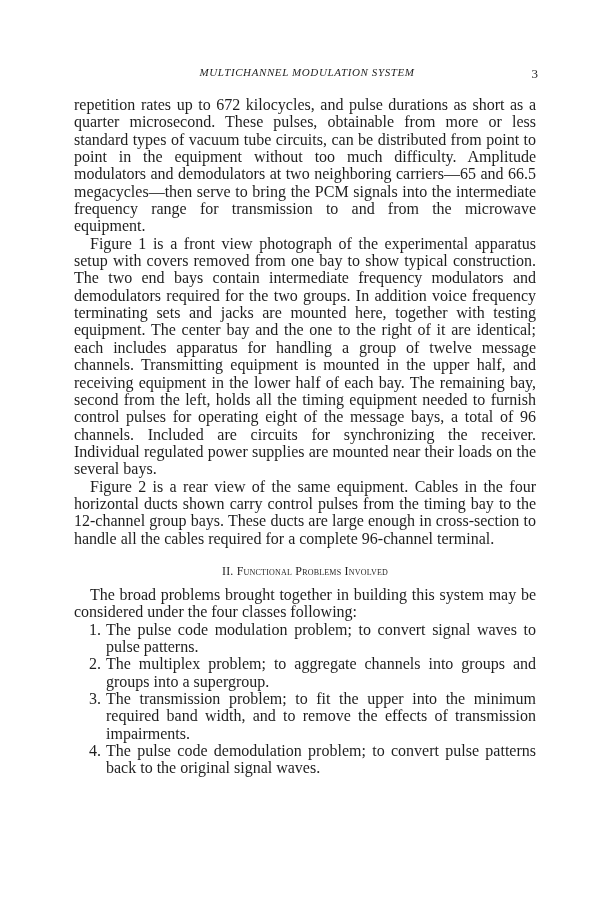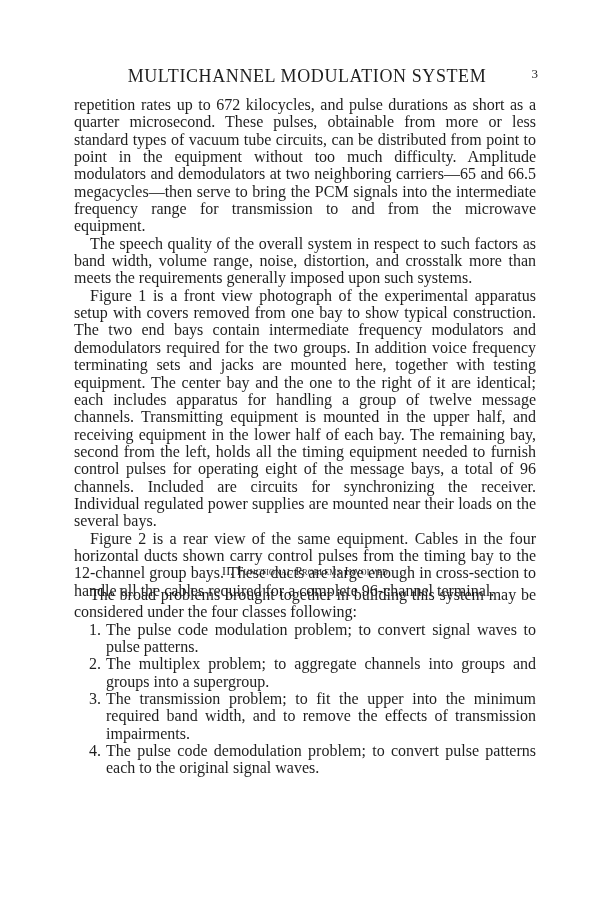--- a/index.html
+++ b/index.html
@@ -1,20 +1,20 @@
 <!DOCTYPE html>
 <html><head>
 <meta charset="utf-8">
 <style>
   html, body { margin: 0; padding: 0; background: #ffffff; }
   body { width: 600px; height: 900px; position: relative; overflow: hidden;
          font-family: "Liberation Serif", "DejaVu Serif", serif; color: #1e1e1e; }
   .header { position: absolute; top: 64px; left: 74px; width: 466px; height: 20px; }
-  .running-title { position: absolute; left: 0; right: 0; text-align: center; 
-                   font-size: 18px; letter-spacing: 0.6px; top: 2px; }
+  .running-title { position: absolute; left: 0; right: 0; text-align: center; font-style: italic;
+                   font-size: 11px; letter-spacing: 0.6px; top: 2px; }
   .page-number { position: absolute; right: 2px; top: 2px; font-size: 13px; }
   .body-text { position: absolute; left: 74px; width: 462px; font-size: 16px; line-height: 17.35px; }
   .para { margin: 0; text-align: justify; text-align-last: left; }
   .indent { text-indent: 16px; }
   .heading { position: absolute; top: 564px; left: 74px; width: 462px; text-align: center;
              font-size: 12px; font-variant: small-caps; letter-spacing: 0.2px; }
   .list { margin: 0; padding: 0; list-style: none; }
   .list-item { position: relative; padding-left: 32px; text-align: justify; text-align-last: left; }
   .list-num { position: absolute; left: 15px; top: 0; }
   #intro-block { top: 96px; }
@@ -23,21 +23,20 @@
 </head>
 <body>
 
 <div class="header">
   <div class="running-title">MULTICHANNEL MODULATION SYSTEM</div>
   <div class="page-number">3</div>
 </div>
 
 <div class="body-text" id="intro-block">
   <p class="para">repetition rates up to 672 kilocycles, and pulse durations as short as a quarter microsecond.  These pulses, obtainable from more or less standard types of vacuum tube circuits, can be distributed from point to point in the equipment without too much difficulty.  Amplitude modulators and demodulators at two neighboring carriers—65 and 66.5 megacycles—then serve to bring the PCM signals into the intermediate frequency range for transmission to and from the microwave equipment.</p>
-  <p class="para indent">The speech quality of the overall system in respect to such factors as band width, volume range, noise, distortion, and crosstalk more than meets the requirements generally imposed upon such systems.</p>
   <p class="para indent">Figure 1 is a front view photograph of the experimental apparatus setup with covers removed from one bay to show typical construction.  The two end bays contain intermediate frequency modulators and demodulators required for the two groups.  In addition voice frequency terminating sets and jacks are mounted here, together with testing equipment.  The center bay and the one to the right of it are identical; each includes apparatus for handling a group of twelve message channels.  Transmitting equipment is mounted in the upper half, and receiving equipment in the lower half of each bay.  The remaining bay, second from the left, holds all the timing equipment needed to furnish control pulses for operating eight of the message bays, a total of 96 channels. Included are circuits for synchronizing the receiver.  Individual regulated power supplies are mounted near their loads on the several bays.</p>
   <p class="para indent">Figure 2 is a rear view of the same equipment.  Cables in the four horizontal ducts shown carry control pulses from the timing bay to the 12-channel group bays.  These ducts are large enough in cross-section to handle all the cables required for a complete 96-channel terminal.</p>
 </div>
 
 <div class="heading">II. Functional Problems Involved</div>
 
 <div class="body-text" id="section-block">
   <p class="para indent">The broad problems brought together in building this system may be considered under the four classes following:</p>
   <ol class="list">
     <li class="list-item">
@@ -47,16 +46,16 @@
     <li class="list-item">
       <span class="list-num">2.</span>
       <span>The multiplex problem; to aggregate channels into groups and groups into a supergroup.</span>
     </li>
     <li class="list-item">
       <span class="list-num">3.</span>
       <span>The transmission problem; to fit the upper into the minimum required band width, and to remove the effects of transmission impairments.</span>
     </li>
     <li class="list-item">
       <span class="list-num">4.</span>
-      <span>The pulse code demodulation problem; to convert pulse patterns each to the original signal waves.</span>
+      <span>The pulse code demodulation problem; to convert pulse patterns back to the original signal waves.</span>
     </li>
   </ol>
 </div>
 
 </body></html>

